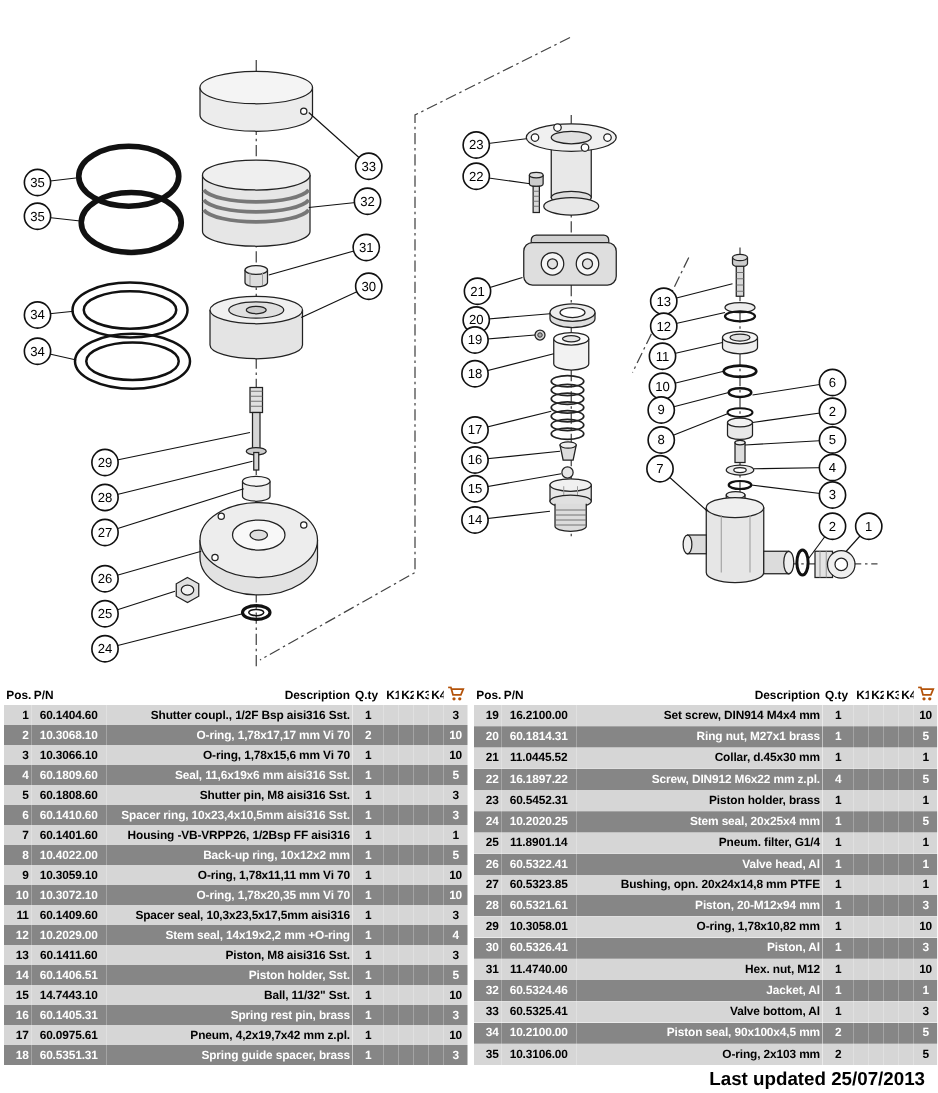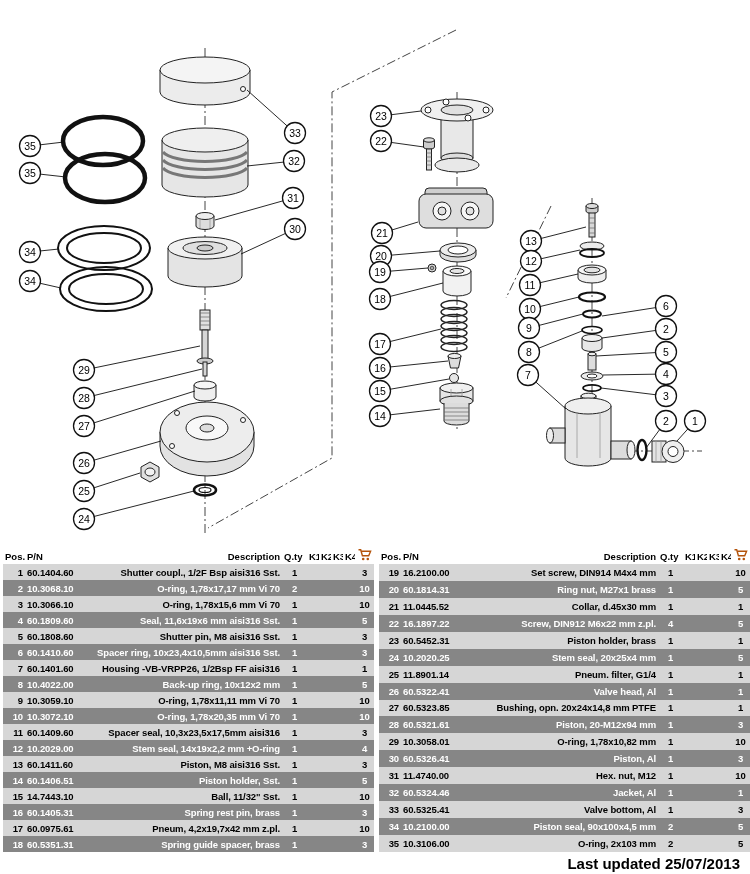--- a/index.html
+++ b/index.html
@@ -17,21 +17,21 @@
   .facet{stroke:#999;stroke-width:0.8}
   .oring{fill:none;stroke:#111;stroke-width:4.5}
   .oring2{fill:none;stroke:#111;stroke-width:2}
   .tables{position:absolute;top:548px;left:3px;display:flex;gap:5px;z-index:4}
   table.parts{border-collapse:collapse;table-layout:fixed;width:371px}
   table.parts th{font-size:9.5px;font-weight:700;height:16px;background:#fff;color:#000;padding:0 2px;white-space:nowrap;overflow:hidden;vertical-align:middle}
   table.parts td{font-size:9.5px;font-weight:700;height:16px;padding:0 2px;white-space:nowrap;overflow:hidden;letter-spacing:-0.1px;vertical-align:middle}
   tr.light td{background:#d6d6d6;color:#000}
   tr.dark td{background:#868686;color:#fff}
   .c-pos{text-align:right}
-  .c-pn{text-align:left}
+  .c-pn{text-align:center}
   .c-desc{text-align:right}
   .c-qty{text-align:center}
   .c-k{text-align:center}
   .c-pack{text-align:center}
   th.h-pos,th.h-pn{text-align:left}
   th.h-desc{text-align:right}
   th.h-qty{text-align:left}
   th.h-k{font-size:8px;padding:0;text-align:right}
   th.h-cart{text-align:center;padding:0}
   .last-updated{position:absolute;right:10px;top:855px;font-size:15px;font-weight:700;z-index:5}

